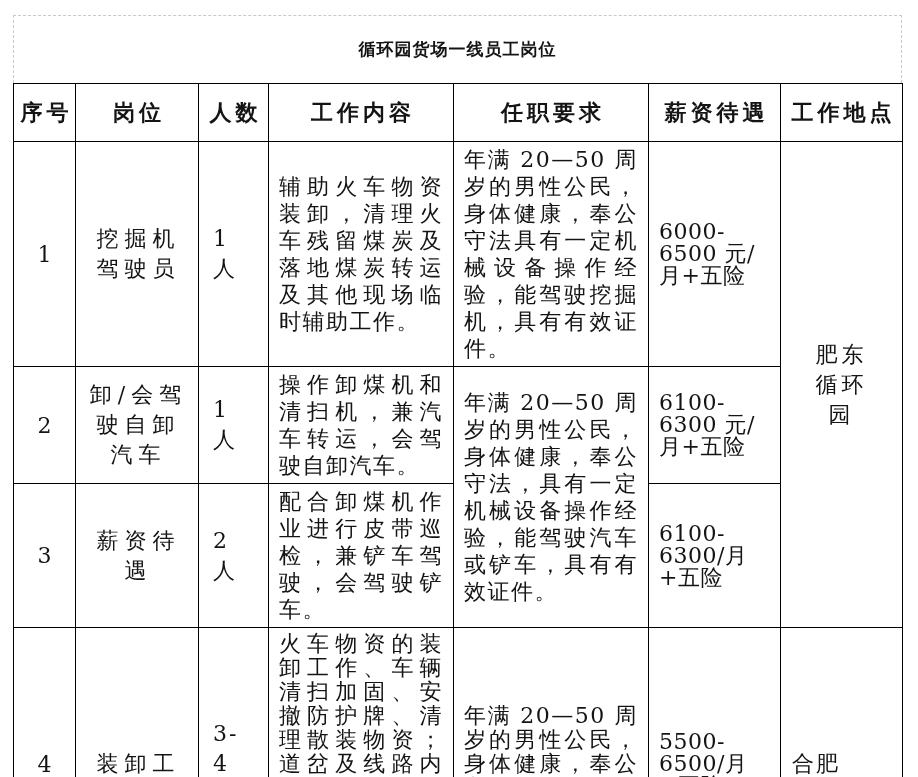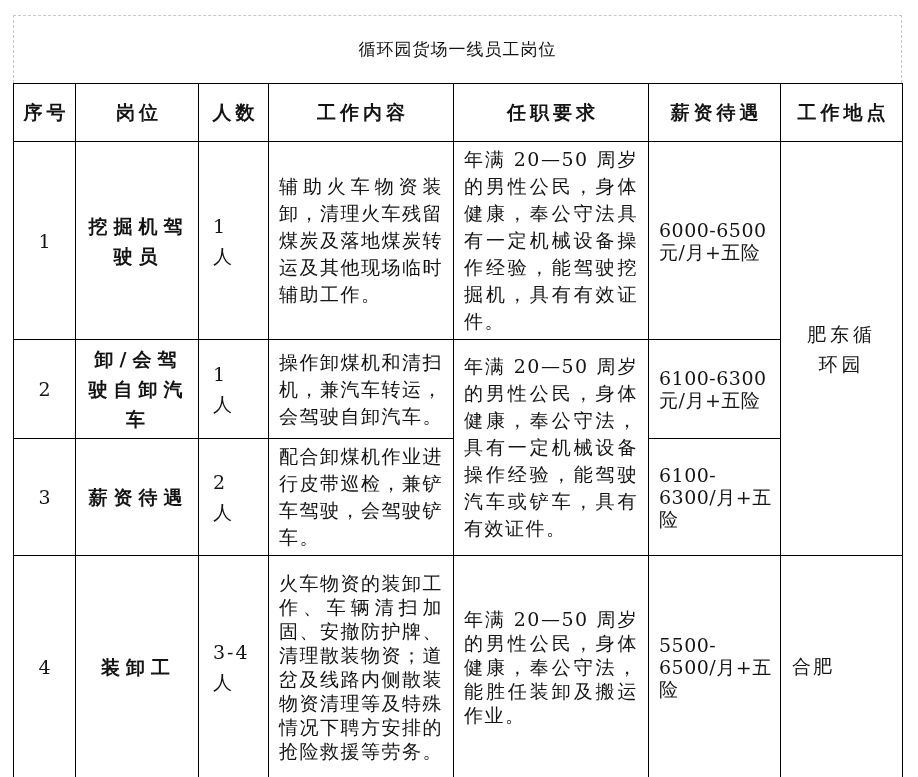--- a/index.html
+++ b/index.html
@@ -17,31 +17,31 @@
   .title-box {
     height: 68px;
     border: 1px dashed #c9c9c9;
     border-bottom: none;
     display: flex;
     align-items: center;
     justify-content: center;
   }
   .title-box .title-text {
     font-size: 17px;
-    font-weight: normal;
+    font-weight: bold;
     letter-spacing: 1px;
   }
   table.jobs {
     width: 889px;
     border-collapse: collapse;
     table-layout: fixed;
   }
   table.jobs td {
     border: 1px solid #000000;
-    font-size: 19px;
+    font-size: 22px;
     vertical-align: middle;
     overflow: hidden;
   }
   
   col.c-no   { width: 62px; }
   col.c-pos  { width: 123px; }
   col.c-cnt  { width: 70px; }
   col.c-dut  { width: 185px; }
   col.c-req  { width: 195px; }
   col.c-sal  { width: 132px; }
@@ -58,21 +58,20 @@
   tr.r2 td { height: 99px; }
   tr.r3 td { height: 108px; margin-top: 32px; }
   tr.r4 td { height: 223px; }
 
   td.center { text-align: center; }
   td.pos {
     text-align: center;
     letter-spacing: 6px;
     padding: 0 5px 0 8px;
     line-height: 30px;
-    font-weight: bold;
   }
   td.cnt {
     text-align: left;
     letter-spacing: 2px;
     padding: 0 14px;
     line-height: 30px;
   }
   td.body {
     text-align: justify;
     text-justify: inter-character;

